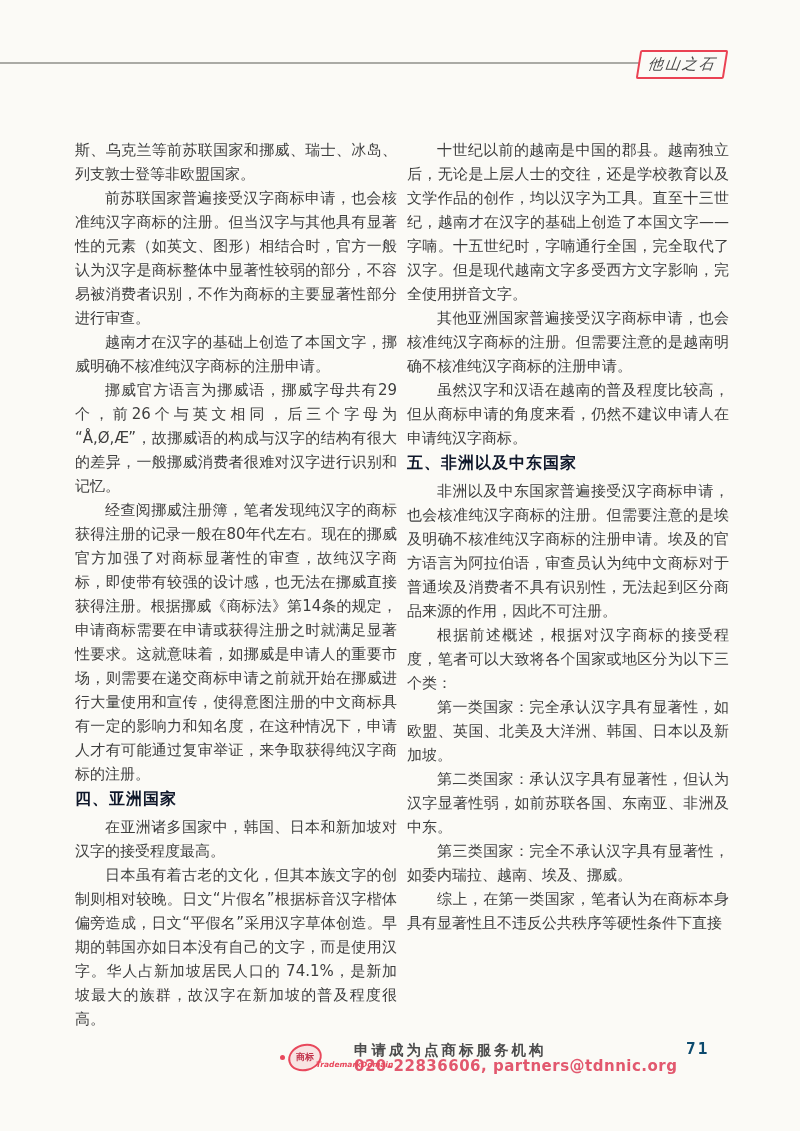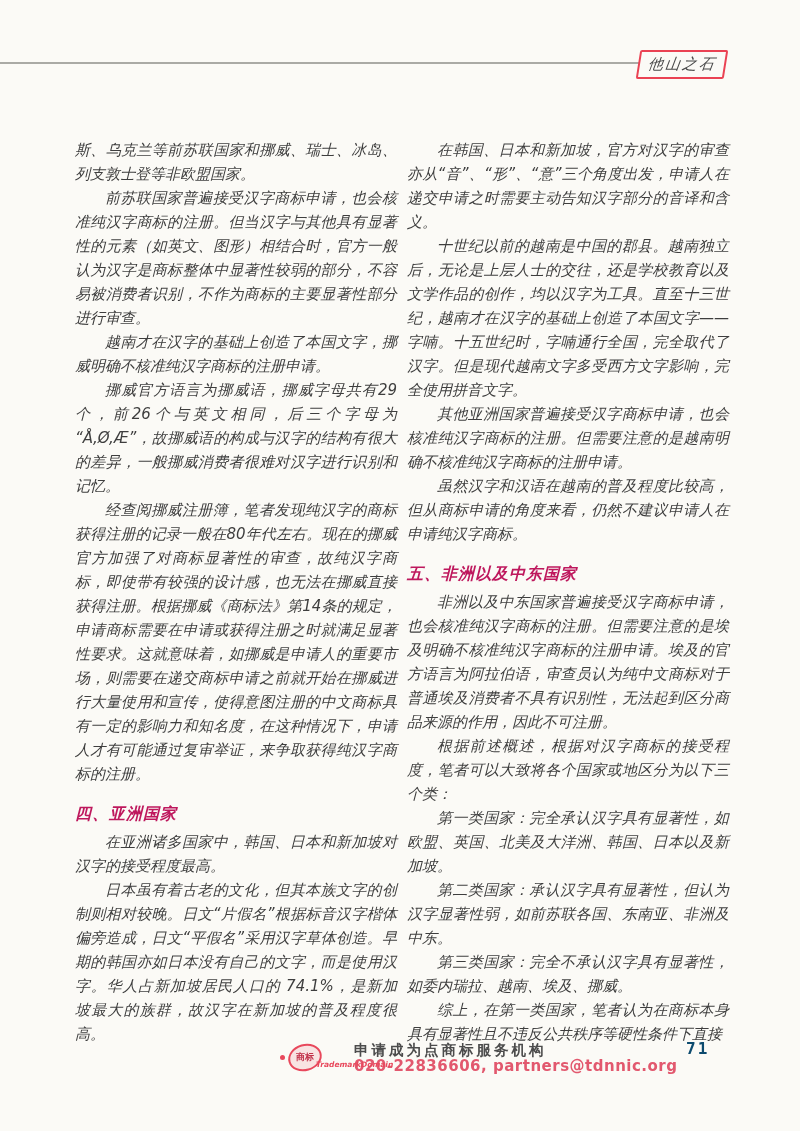--- a/index.html
+++ b/index.html
@@ -26,29 +26,28 @@
     font-style:italic;font-weight:500;
     color:#4a4a4a;font-size:15px;letter-spacing:2px;
     transform:skewX(2deg);
     white-space:nowrap;
   }
   
   .col{
     position:absolute;top:138px;width:322px;
     font-size:15px;line-height:24px;color:#3e3e3e;
     text-align:justify;
-    font-style:italic;
   }
   .col-left{left:75px;}
   .col-right{left:407px;}
   .col p.para{margin:0;text-indent:2em;}
   .col p.para.noindent{text-indent:0;}
   .col .sec-heading{
-    color:#be185d;font-weight:bold;font-size:16px;
-    margin:16px 0 4px 0;letter-spacing:1px;
+    color:#0f172a;font-weight:bold;font-size:16px;
+    margin:1px 0 4px 0;letter-spacing:1px;
   }
   
   .footer{
     position:absolute;left:280px;top:1041px;
     display:flex;align-items:flex-start;gap:8px;
   }
   .logo{position:relative;width:66px;height:38px;flex:0 0 auto;}
   .logo-dot{
     position:absolute;left:0;top:14px;width:5px;height:5px;
     border-radius:50%;background:#e8485c;
@@ -96,21 +95,20 @@
     <p class="para noindent">斯、乌克兰等前苏联国家和挪威、瑞士、冰岛、列支敦士登等非欧盟国家。</p>
     <p class="para">前苏联国家普遍接受汉字商标申请，也会核准纯汉字商标的注册。但当汉字与其他具有显著性的元素（如英文、图形）相结合时，官方一般认为汉字是商标整体中显著性较弱的部分，不容易被消费者识别，不作为商标的主要显著性部分进行审查。</p>
     <p class="para">越南才在汉字的基础上创造了本国文字，挪威明确不核准纯汉字商标的注册申请。</p>
     <p class="para">挪威官方语言为挪威语，挪威字母共有29个，前26个与英文相同，后三个字母为“Å,Ø,Æ”，故挪威语的构成与汉字的结构有很大的差异，一般挪威消费者很难对汉字进行识别和记忆。</p>
     <p class="para">经查阅挪威注册簿，笔者发现纯汉字的商标获得注册的记录一般在80年代左右。现在的挪威官方加强了对商标显著性的审查，故纯汉字商标，即使带有较强的设计感，也无法在挪威直接获得注册。根据挪威《商标法》第14条的规定，申请商标需要在申请或获得注册之时就满足显著性要求。这就意味着，如挪威是申请人的重要市场，则需要在递交商标申请之前就开始在挪威进行大量使用和宣传，使得意图注册的中文商标具有一定的影响力和知名度，在这种情况下，申请人才有可能通过复审举证，来争取获得纯汉字商标的注册。</p>
     <div class="sec-heading">四、亚洲国家</div>
     <p class="para">在亚洲诸多国家中，韩国、日本和新加坡对汉字的接受程度最高。</p>
     <p class="para">日本虽有着古老的文化，但其本族文字的创制则相对较晚。日文“片假名”根据标音汉字楷体偏旁造成，日文“平假名”采用汉字草体创造。早期的韩国亦如日本没有自己的文字，而是使用汉字。华人占新加坡居民人口的 74.1%，是新加坡最大的族群，故汉字在新加坡的普及程度很高。</p>
   </div>
 <div class="col col-right">
-    <p class="para">在韩国、日本和新加坡，官方对汉字的审查亦从“音”、“形”、“意”三个角度出发，申请人在递交申请之时需要主动告知汉字部分的音译和含义。</p>
     <p class="para">十世纪以前的越南是中国的郡县。越南独立后，无论是上层人士的交往，还是学校教育以及文学作品的创作，均以汉字为工具。直至十三世纪，越南才在汉字的基础上创造了本国文字——字喃。十五世纪时，字喃通行全国，完全取代了汉字。但是现代越南文字多受西方文字影响，完全使用拼音文字。</p>
     <p class="para">其他亚洲国家普遍接受汉字商标申请，也会核准纯汉字商标的注册。但需要注意的是越南明确不核准纯汉字商标的注册申请。</p>
     <p class="para">虽然汉字和汉语在越南的普及程度比较高，但从商标申请的角度来看，仍然不建议申请人在申请纯汉字商标。</p>
     <div class="sec-heading">五、非洲以及中东国家</div>
     <p class="para">非洲以及中东国家普遍接受汉字商标申请，也会核准纯汉字商标的注册。但需要注意的是埃及明确不核准纯汉字商标的注册申请。埃及的官方语言为阿拉伯语，审查员认为纯中文商标对于普通埃及消费者不具有识别性，无法起到区分商品来源的作用，因此不可注册。</p>
     <p class="para">根据前述概述，根据对汉字商标的接受程度，笔者可以大致将各个国家或地区分为以下三个类：</p>
     <p class="para">第一类国家：完全承认汉字具有显著性，如欧盟、英国、北美及大洋洲、韩国、日本以及新加坡。</p>
     <p class="para">第二类国家：承认汉字具有显著性，但认为汉字显著性弱，如前苏联各国、东南亚、非洲及中东。</p>
     <p class="para">第三类国家：完全不承认汉字具有显著性，如委内瑞拉、越南、埃及、挪威。</p>
     <p class="para">综上，在第一类国家，笔者认为在商标本身具有显著性且不违反公共秩序等硬性条件下直接</p>

